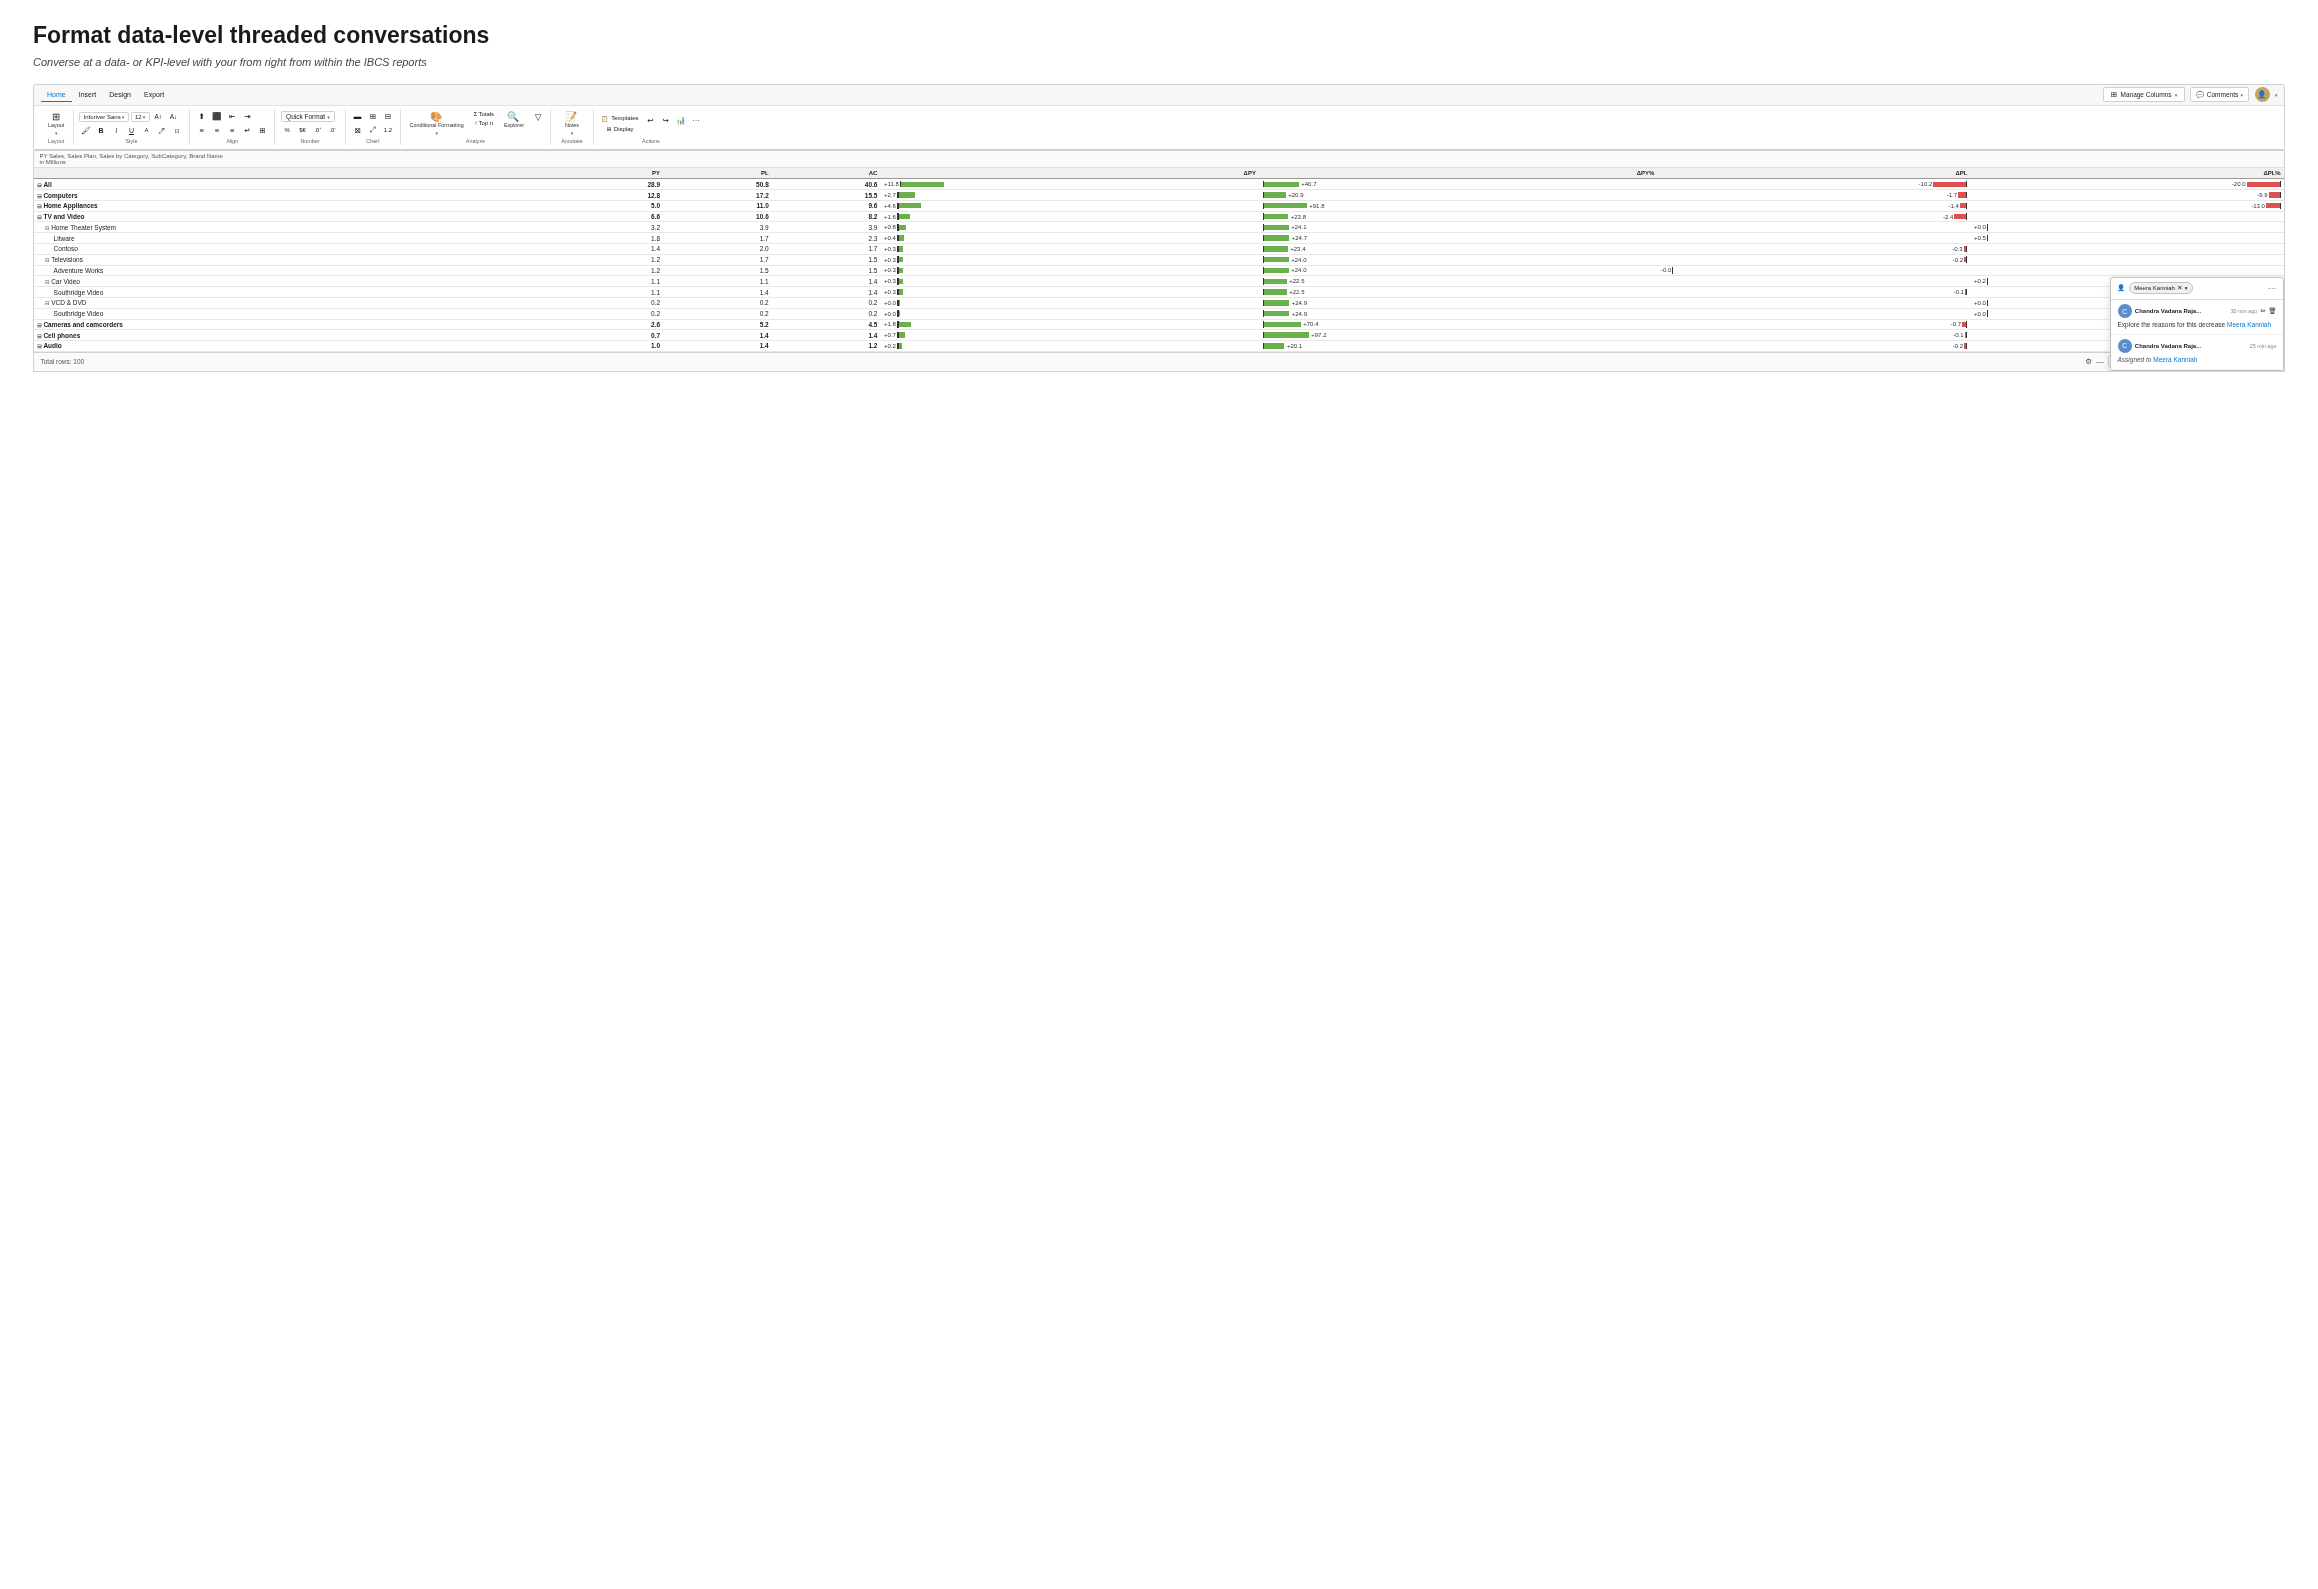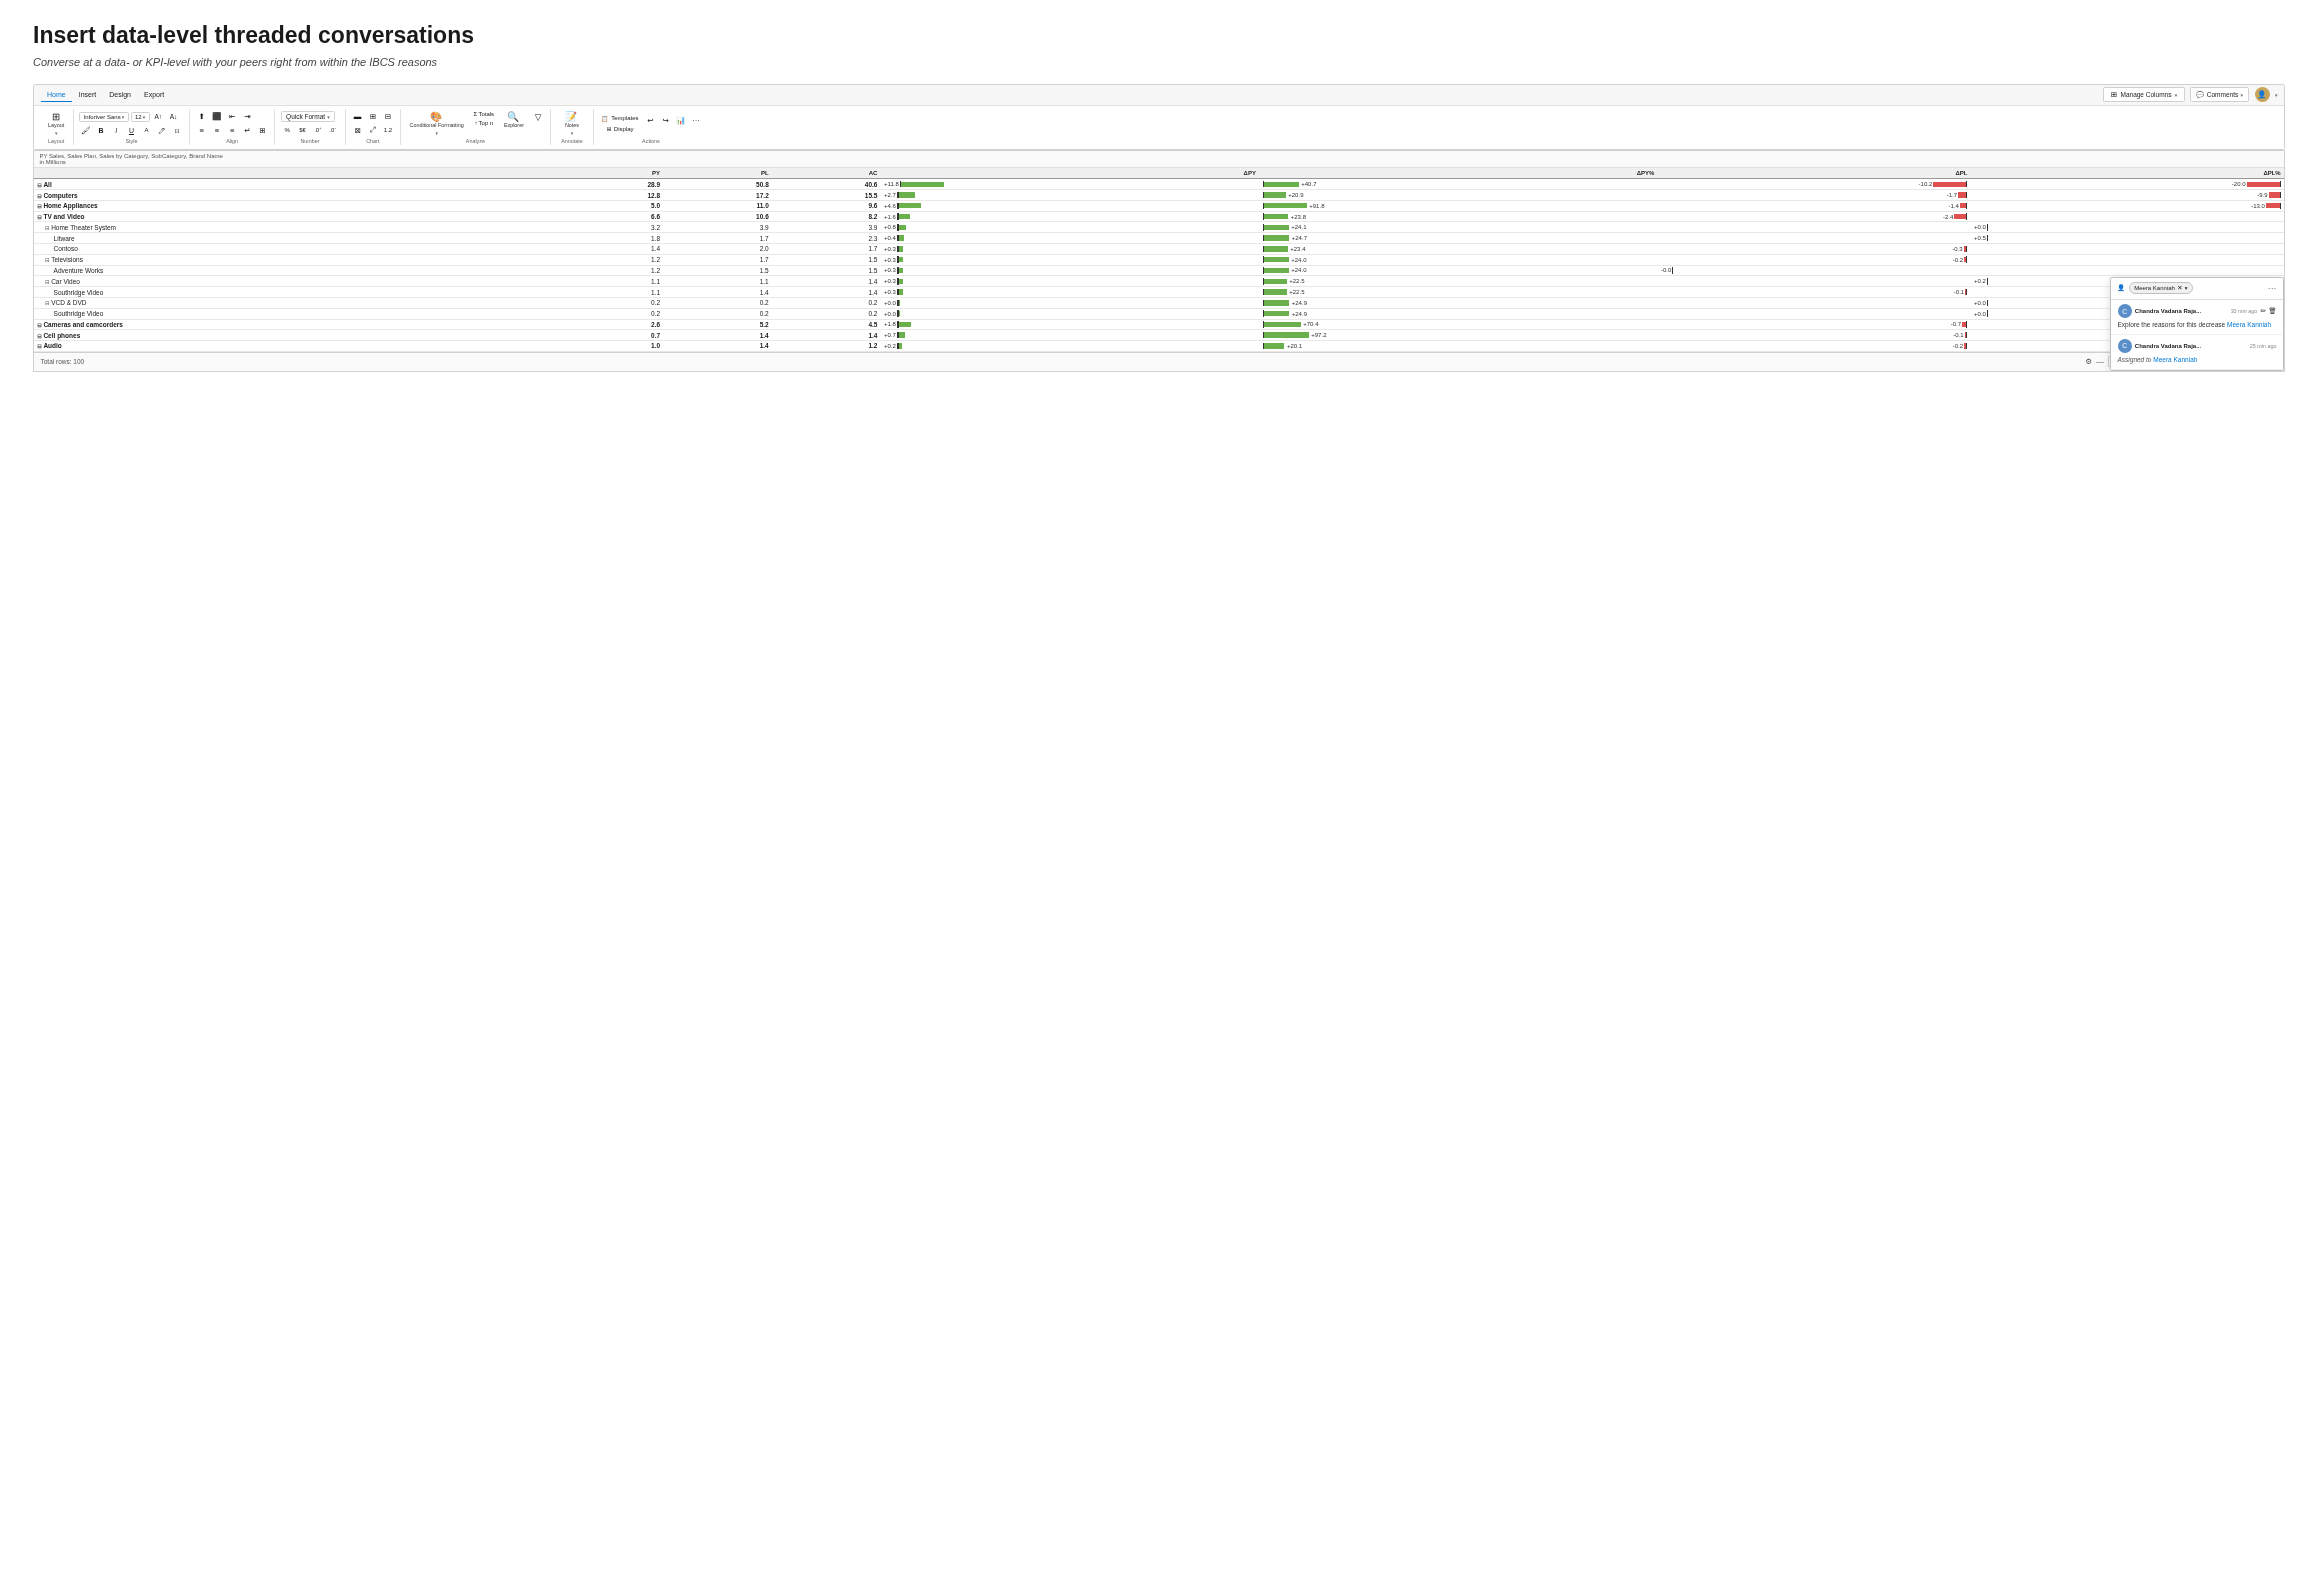--- a/index.html
+++ b/index.html
@@ -71,22 +71,22 @@
     .footer-right { margin-left: auto; display: flex; align-items: center; gap: 4.3px; }
     .zoom-val { border: 0.5px solid #ccc; padding: 1.1px 3.3px; font-size: 6.5px; border-radius: 1.1px; background: #fff; min-width: 24px; text-align: center; }
     .page-nav { display: flex; align-items: center; gap: 2.2px; }
     .page-nav-btn { padding: 1.1px 2.2px; cursor: pointer; font-size: 6.5px; color: #555; border: none; background: none; }
 
     .top-ribbon-wrapper { display: flex; align-items: center; justify-content: space-between; padding: 2.2px 6.5px; border-bottom: 0.5px solid #e0e0e0; background: #f7f7f7; }
   </style>
 </head>
 <body>
 
-<h1 class="page-title">Insert data-level threaded conversations</h1>
-<p class="page-subtitle">Converse at a data- or KPI-level with your peers right from within the IBCS reasons</p>
+<h1 class="page-title">Format data-level threaded conversations</h1>
+<p class="page-subtitle">Converse at a data- or KPI-level with your from right from within the IBCS reports</p>
 
 <div class="ribbon-container">
 
   <div class="top-ribbon-wrapper">
     <div class="ribbon-tabs" style="border-bottom:none; background:transparent; padding:0; gap:0;">
       <div class="ribbon-tab active">Home</div>
       <div class="ribbon-tab">Insert</div>
       <div class="ribbon-tab">Design</div>
       <div class="ribbon-tab">Export</div>
     </div>

